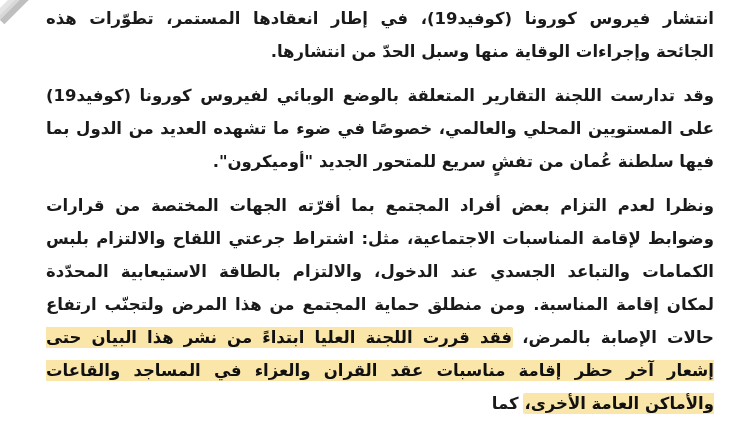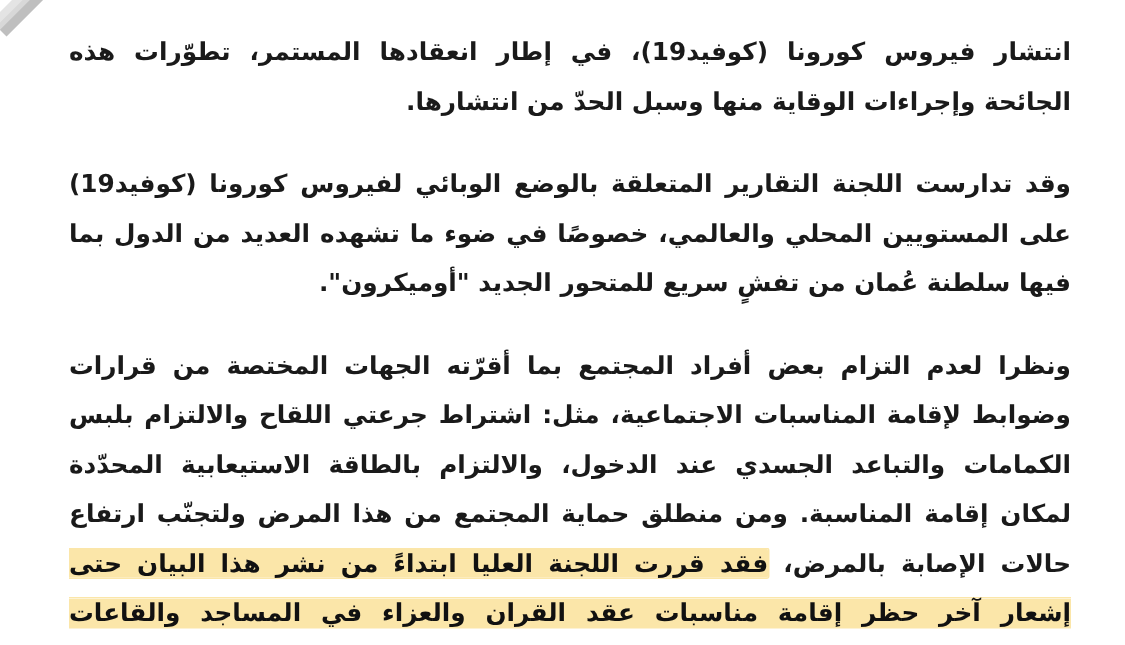--- a/index.html
+++ b/index.html
@@ -50,41 +50,41 @@
     height: 5px;
     left: -34px;
     top: 42px;
     background: #e4e4e4;
   }
 
   .page {
     box-sizing: border-box;
     width: 750px;
     height: 430px;
-    padding: 16px 36px 0 46px;
+    padding: 0 36px 0 46px;
     position: relative;
   }
 
   .doc-body {
     padding-top: 2px;
   }
 
   p.para {
     margin: 0;
     color: #1a1a1a;
     font-size: 16.5px;
     line-height: 33px;
     text-align: justify;
     text-align-last: right;
     letter-spacing: 0;
     font-weight: 600;
   }
 
   p.para + p.para {
-    margin-top: 22px;
+    margin-top: 11px;
   }
 
   .para .hl {
     background: #fbe6a9;
     box-shadow: 0 0 0 1px #fbe6a9;
     border-radius: 1px;
     font-weight: 700;
     color: #111;
   }
 

